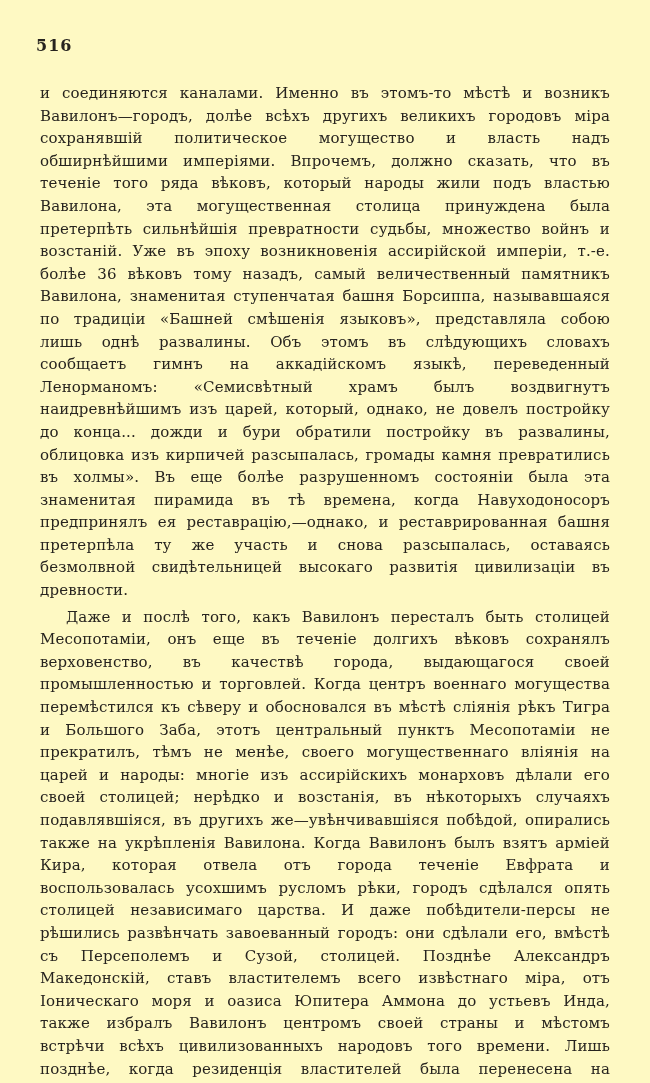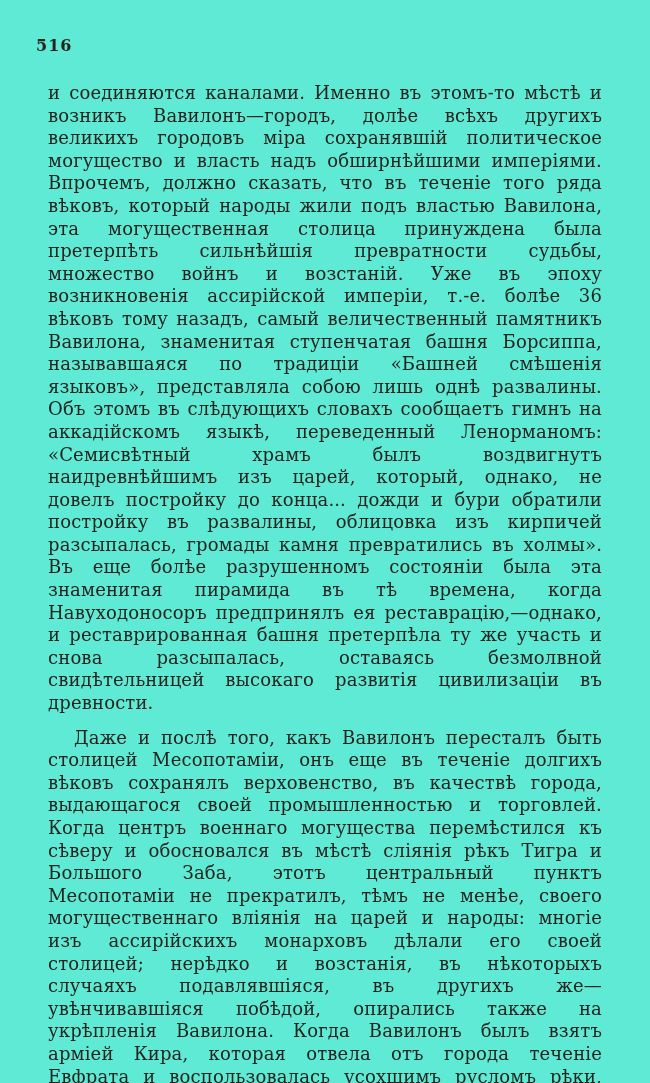--- a/index.html
+++ b/index.html
@@ -6,21 +6,21 @@
     margin: 0;
     padding: 0;
     background: #e8e6e1;
   }
   .page {
     position: relative;
     box-sizing: border-box;
     width: 650px;
     height: 1083px;
     margin: 0;
-    background: #5eead4;
+    background: #fef9c3;
     padding: 36px 36px 0 36px;
     font-family: "DejaVu Serif", serif;
     color: #27241f;
     overflow: hidden;
   }
   .page-header {
     position: relative;
     height: 22px;
     margin-bottom: 24px;
   }
@@ -33,22 +33,22 @@
     letter-spacing: 1px;
   }
   .running-title {
     display: block;
     text-align: center;
     font-size: 14.5px;
     letter-spacing: 3px;
     white-space: nowrap;
   }
   .body-text p {
-    margin: 12px;
-    font-size: 18px;
+    margin: 4px;
+    font-size: 15px;
     line-height: 22.6px;
     text-align: justify;
     word-spacing: 1.6px;
     letter-spacing: 0.15px;
   }
   .body-text p.indent {
     text-indent: 26px;
   }
 </style>
 </head>

